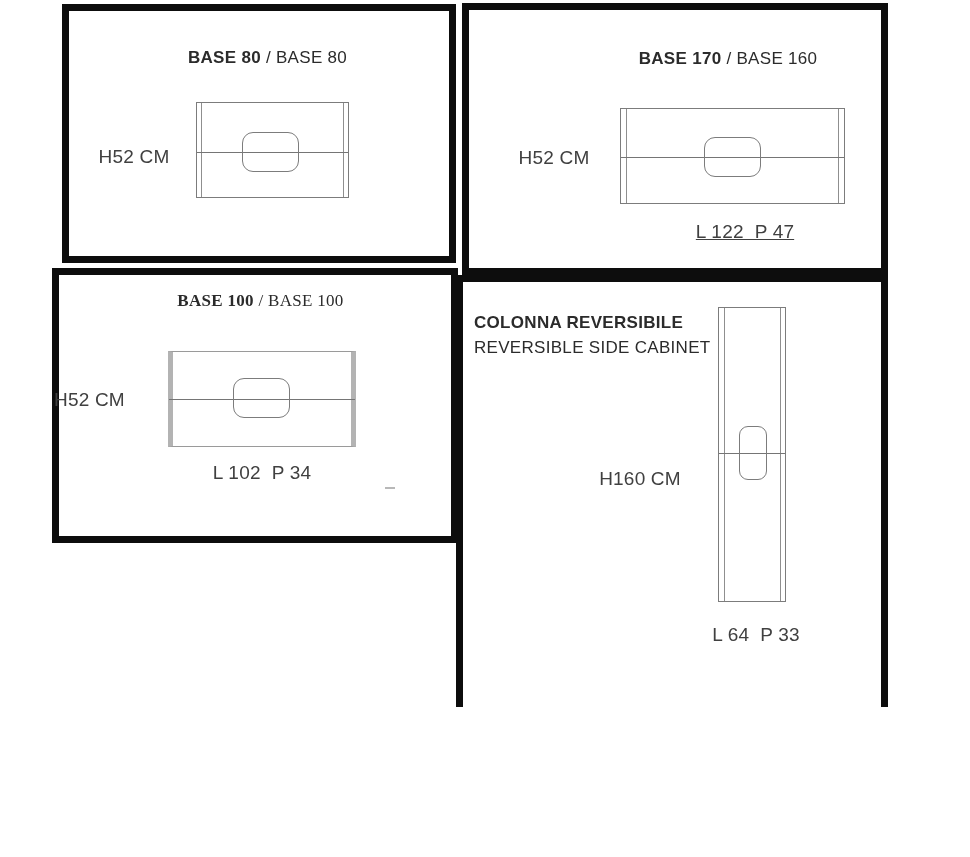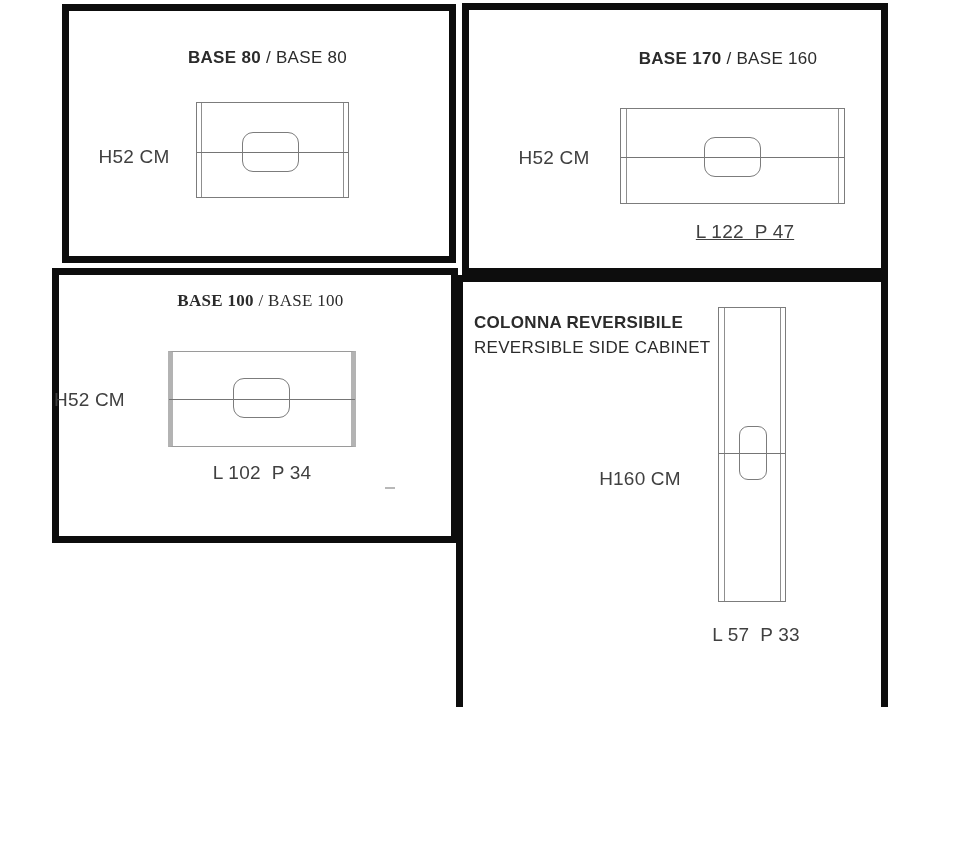--- a/index.html
+++ b/index.html
@@ -113,16 +113,16 @@
     <div class="title b" style="left:474px;top:313px;width:300px;text-align:left;">COLONNA REVERSIBILE</div>
     <div class="title r" style="left:474px;top:338px;width:300px;text-align:left;">REVERSIBLE SIDE CABINET</div>
 
     <div class="outline" style="left:718px;top:307px;width:68px;height:295px;"></div>
     <div class="vline" style="left:724px;top:308px;height:293px;"></div>
     <div class="vline" style="left:780px;top:308px;height:293px;"></div>
     <div class="hline" style="left:719px;top:453px;width:66px;"></div>
     <div class="handle" style="left:739px;top:426px;width:28px;height:54px;border-radius:9px;"></div>
 
     <div class="lbl center" style="left:598px;top:468px;width:84px;">H160 CM</div>
-    <div class="lbl center" style="left:656px;top:624px;width:200px;">L 57  P 33</div>
+    <div class="lbl center" style="left:656px;top:624px;width:200px;">L 64  P 33</div>
   </div>
 
 </div>
 
 </body></html>

